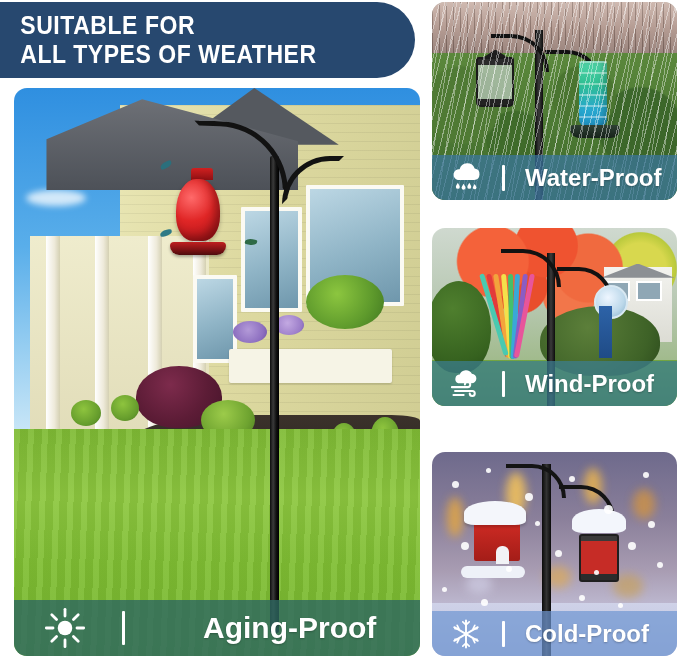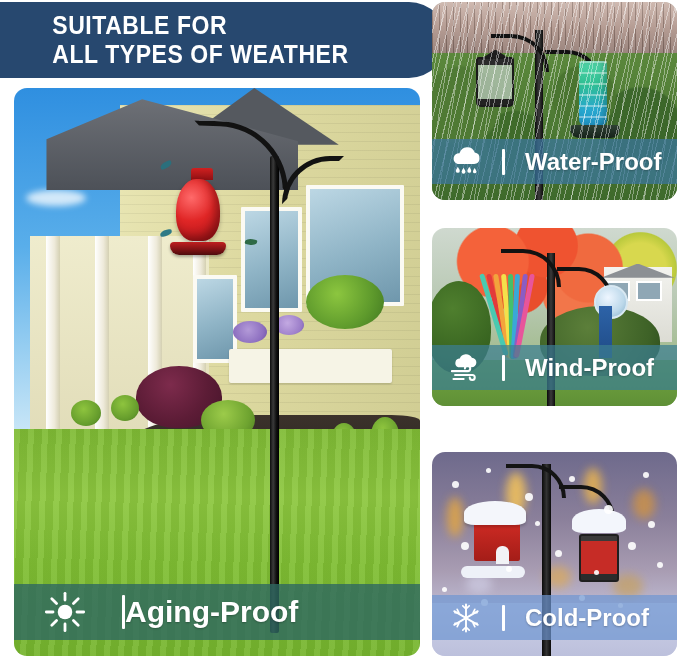--- a/index.html
+++ b/index.html
@@ -7,53 +7,53 @@
     width:679px;height:658px;overflow:hidden;background:#ffffff;
     font-family:"Liberation Sans", sans-serif;
   }
   .page{position:relative;width:679px;height:658px;}
 
   
   .banner{
     position:absolute;left:0;top:2px;width:415px;height:76px;
     background:#27486f;
     border-radius:0 40px 40px 0;
-    display:flex;align-items:center;padding-left:32px;
+    display:flex;align-items:center;
   }
   .banner-text{
     color:#ffffff;font-weight:bold;font-size:25px;line-height:29px;
     letter-spacing:0.6px;padding-left:22px;text-transform:uppercase;
     font-family:"Liberation Sans", sans-serif;
     transform:scaleX(0.92);transform-origin:left center;
   }
   .banner-line{display:block;white-space:nowrap;}
 
   
   .panel{position:absolute;border-radius:13px;overflow:hidden;}
   .scene{position:absolute;inset:0;overflow:hidden;}
 
   
   .badge{
-    position:absolute;left:0;bottom:16px;width:100%;
+    position:absolute;left:0;bottom:0;width:100%;
     display:flex;align-items:center;
     box-sizing:border-box;
     text-align:center;
   }
   .badge-icon{flex:0 0 auto;display:flex;align-items:center;justify-content:center;}
   .badge-div{flex:0 0 auto;background:#ffffff;border-radius:1px;}
   .badge-label{
     color:#ffffff;font-weight:bold;font-family:"Liberation Sans", sans-serif;
     text-shadow:0 1px 2px rgba(0,0,0,.25);white-space:nowrap;
   }
 
   
   #main-panel .badge{height:56px;background:rgba(46,104,96,.80);padding-left:28px;}
   #main-panel .badge-icon{width:46px;height:46px;}
   #main-panel .badge-div{width:3px;height:34px;margin-left:34px;}
-  #main-panel .badge-label{font-size:30px;}
+  #main-panel .badge-label{font-size:30px;margin-left:78px;}
 
   
   .side .badge{height:45px;padding-left:16px;}
   .side .badge-icon{width:36px;height:34px;}
   .side .badge-div{width:3px;height:26px;margin-left:18px;}
   .side .badge-label{font-size:24px;margin-left:20px;}
 
   #panel-water .badge{background:rgba(58,118,160,.72);}
   #panel-wind  .badge{background:rgba(60,126,146,.72);}
   #panel-cold  .badge{background:rgba(110,150,210,.70);}

